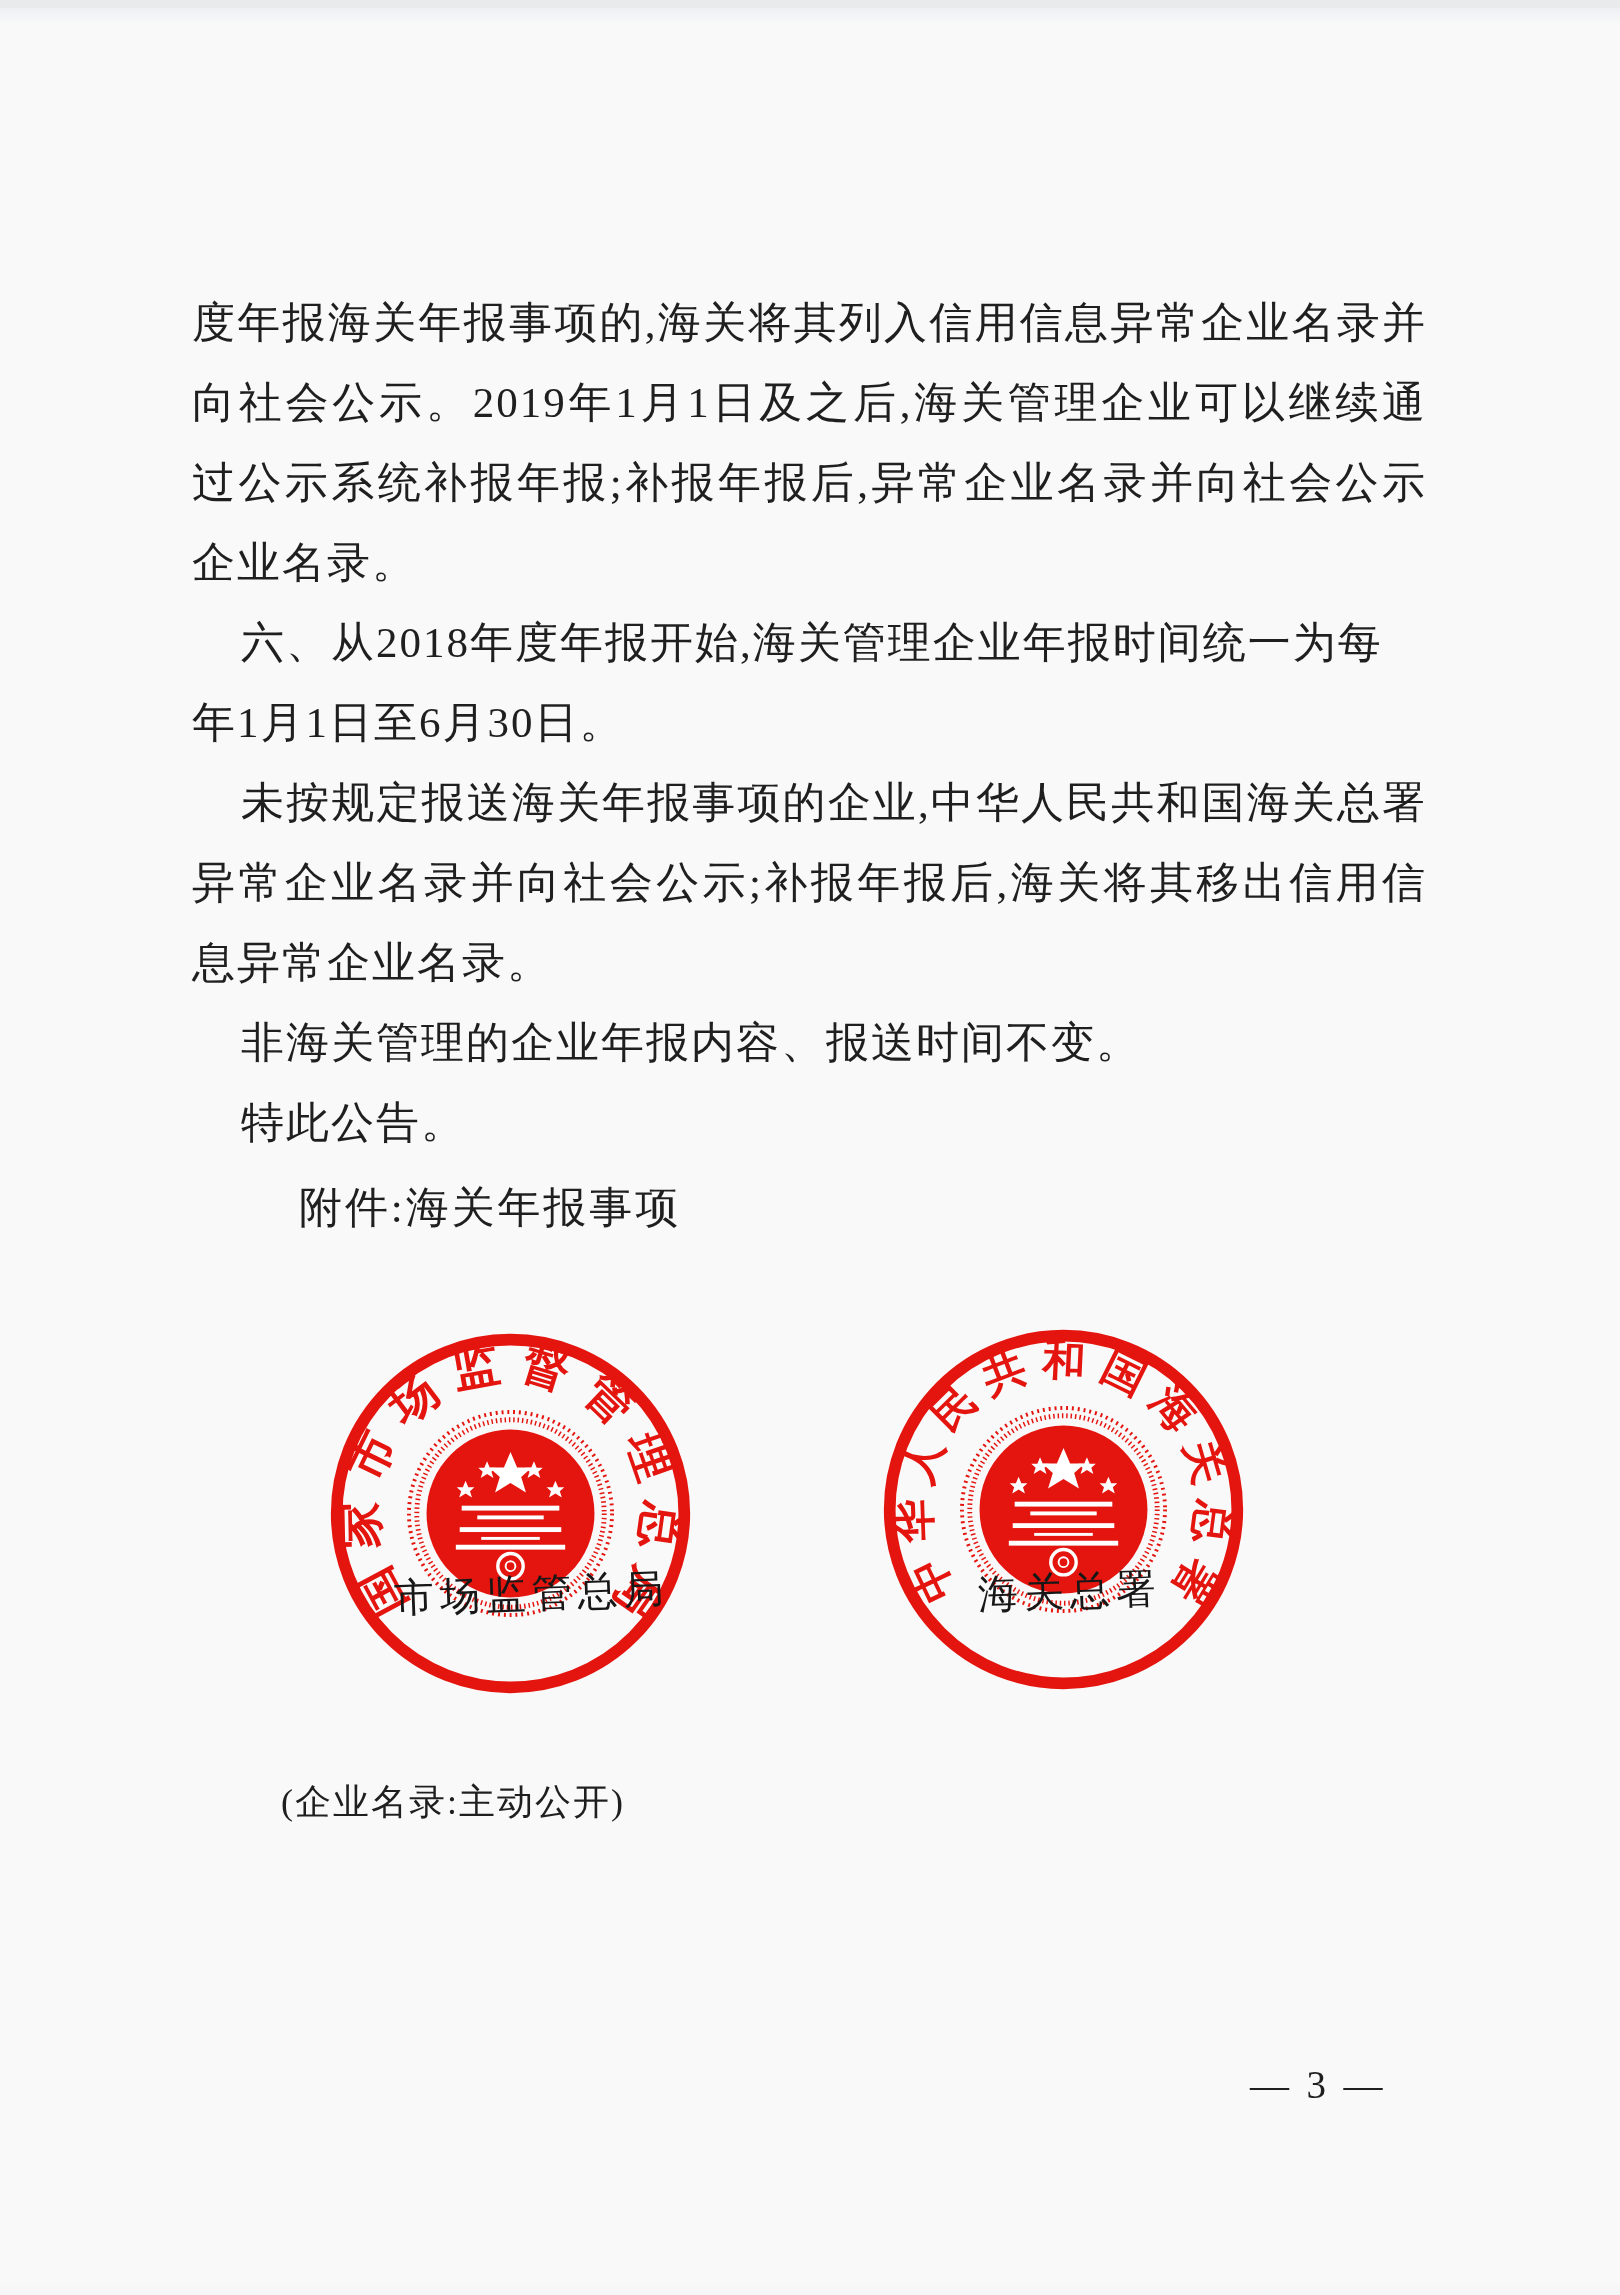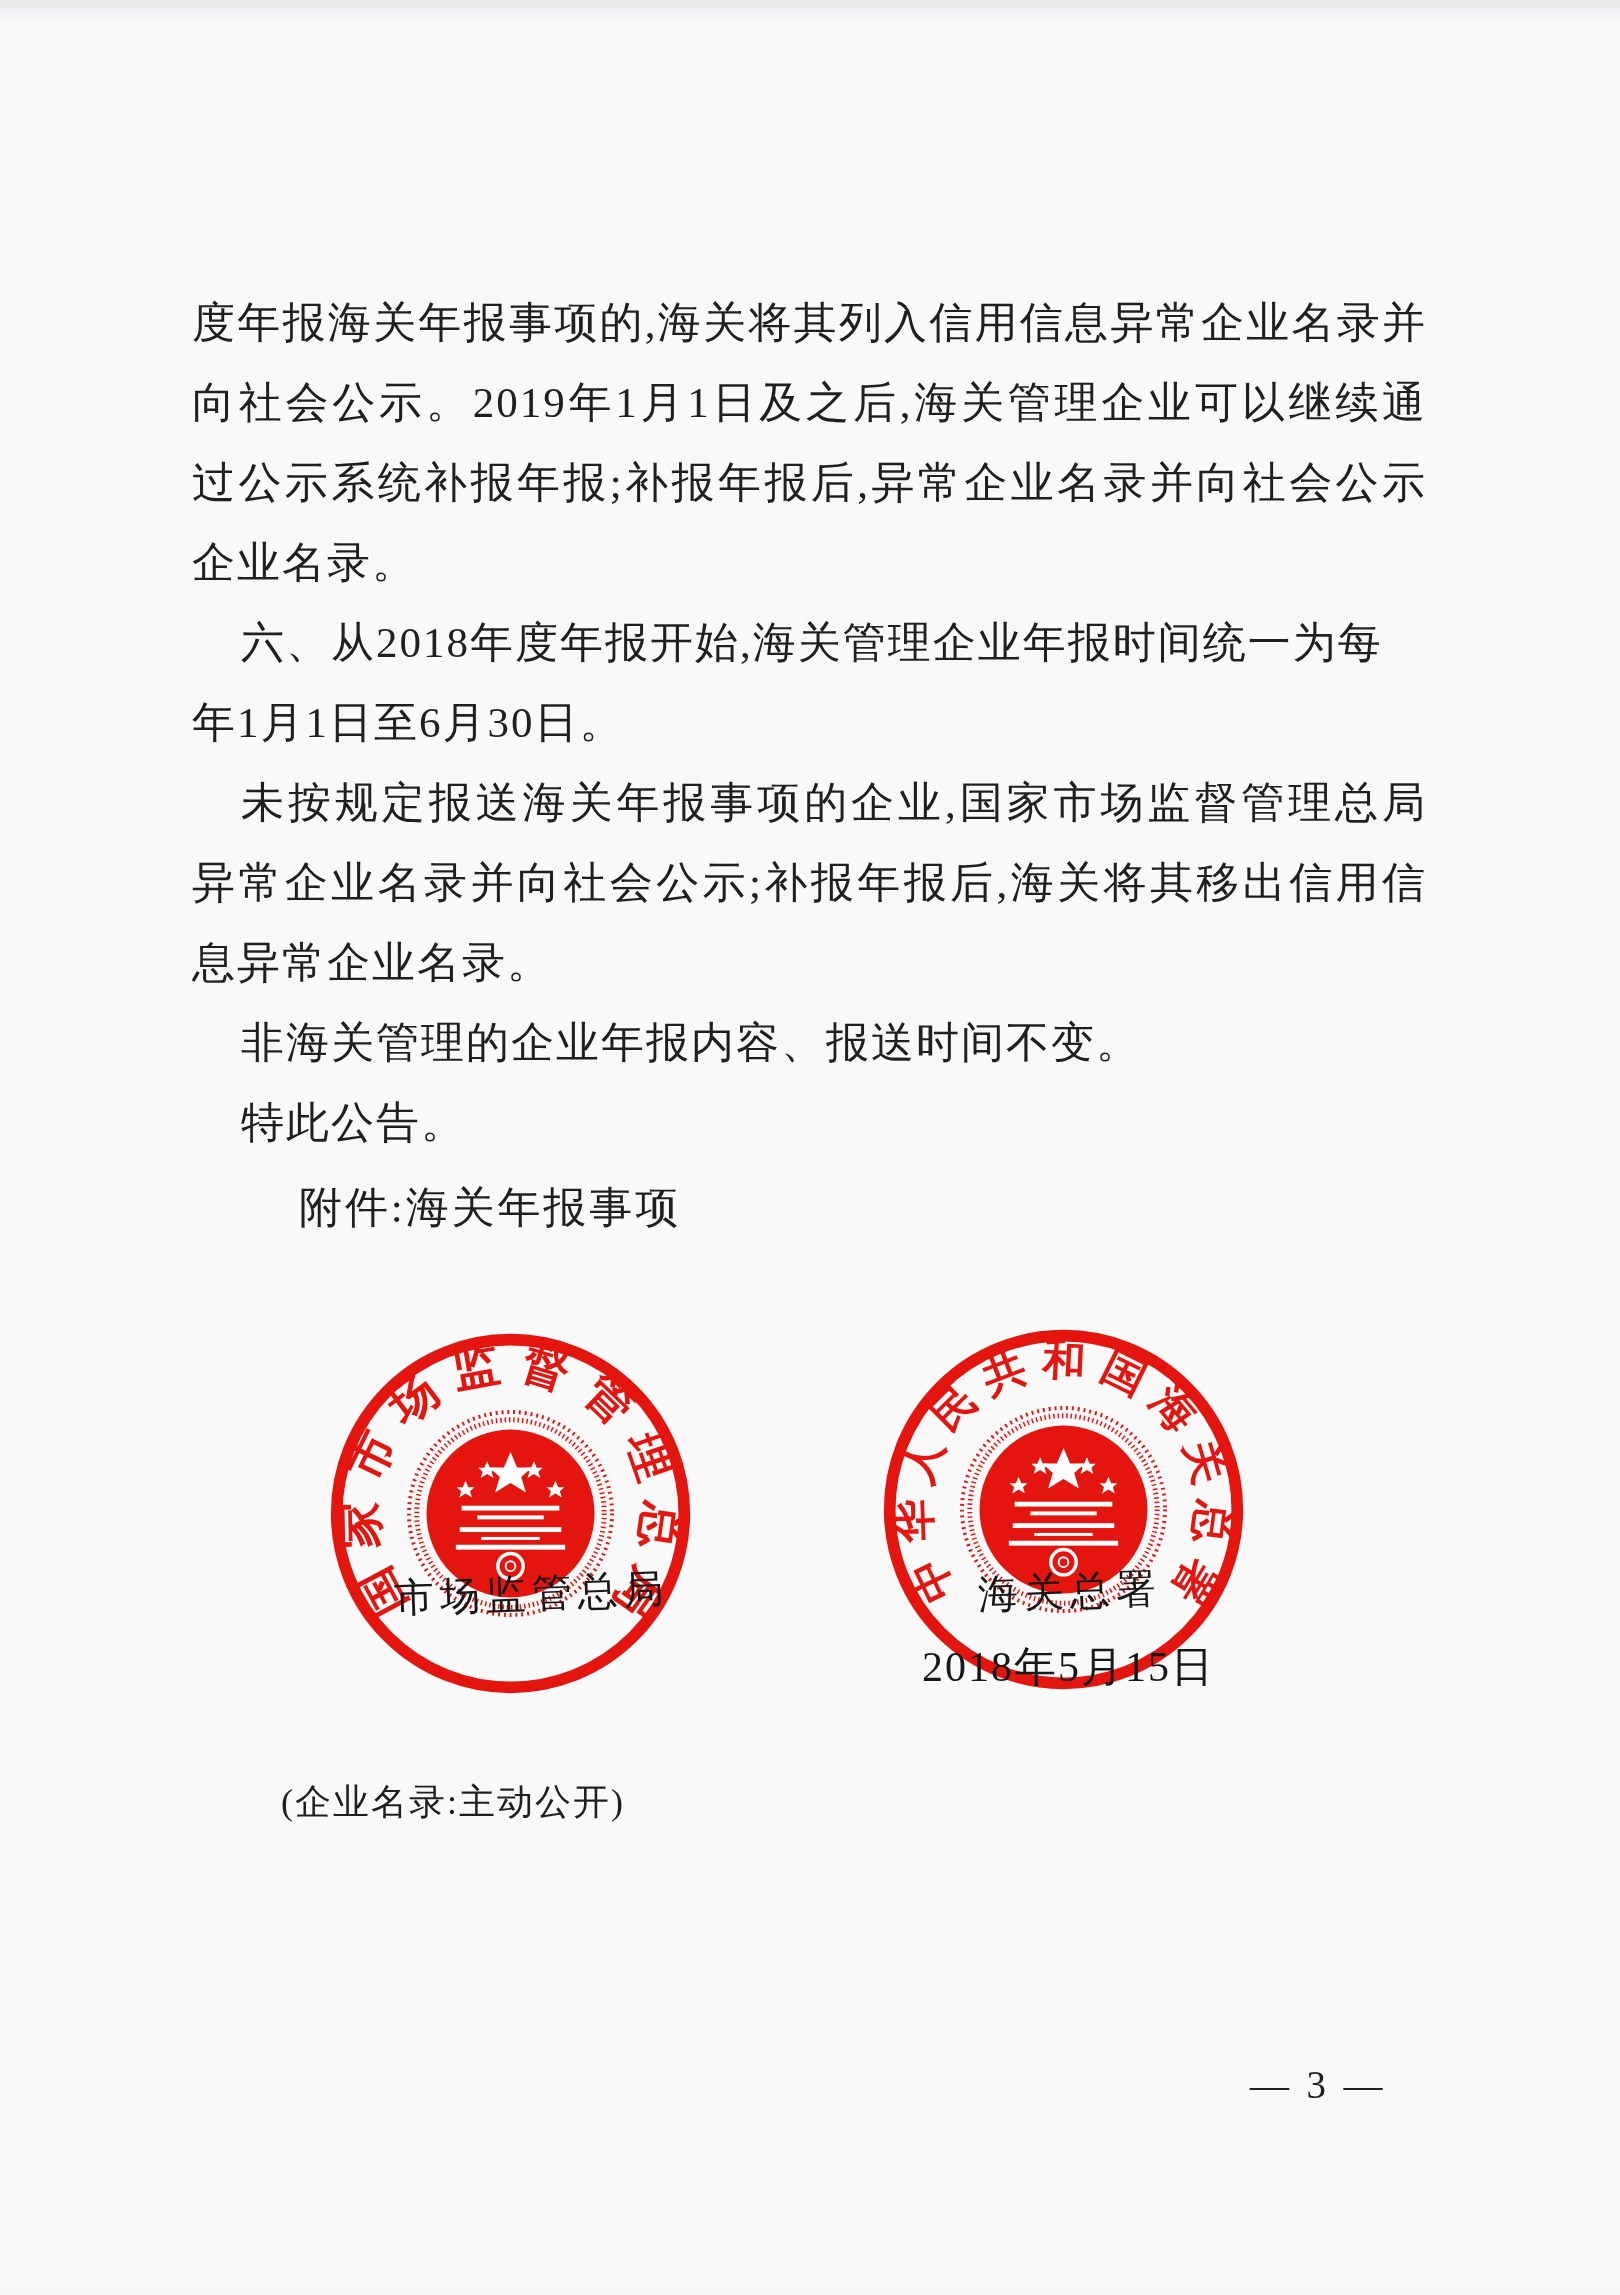--- a/index.html
+++ b/index.html
@@ -53,21 +53,21 @@
 
 <div class="page">
 
   <div class="textblock">
     <div class="line full">度年报海关年报事项的,海关将其列入信用信息异常企业名录并</div>
     <div class="line full">向社会公示。2019年1月1日及之后,海关管理企业可以继续通</div>
     <div class="line full">过公示系统补报年报;补报年报后,异常企业名录并向社会公示</div>
     <div class="line">企业名录。</div>
     <div class="line indent">六、从2018年度年报开始,海关管理企业年报时间统一为每</div>
     <div class="line">年1月1日至6月30日。</div>
-    <div class="line indent full">未按规定报送海关年报事项的企业,国家市场监督管理总局</div>
+    <div class="line indent full">未按规定报送海关年报事项的企业,中华人民共和国海关总署</div>
     <div class="line full">异常企业名录并向社会公示;补报年报后,海关将其移出信用信</div>
     <div class="line">息异常企业名录。</div>
     <div class="line indent">非海关管理的企业年报内容、报送时间不变。</div>
     <div class="line indent">特此公告。</div>
   </div>
 
   <div class="attachment">附件:海关年报事项</div>
 
   <div class="seal seal-left">
     <svg viewBox="-190 -190 380 380">
@@ -111,20 +111,19 @@
       </text>
       <g>
         <use href="#emblem"></use>
       </g>
     </svg>
   </div>
 
   <div class="overlay-text overlay-left">市场监管总局</div>
   <div class="overlay-text overlay-right">海关总署</div>
 
-  <div class="seal-date">2018年5月15日</div>
 
   <div class="disclosure">(企业名录:主动公开)</div>
 
   <div class="page-number">— 3 —</div>
 
 </div>
 
 
 </body></html>

